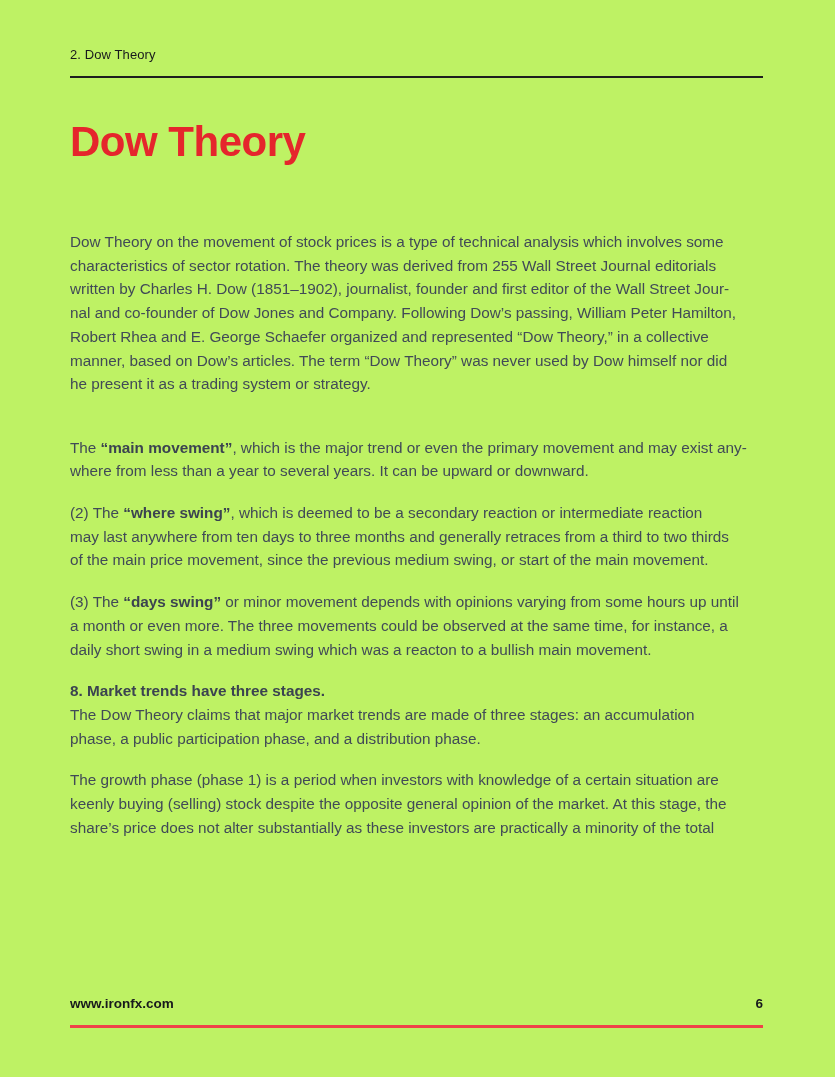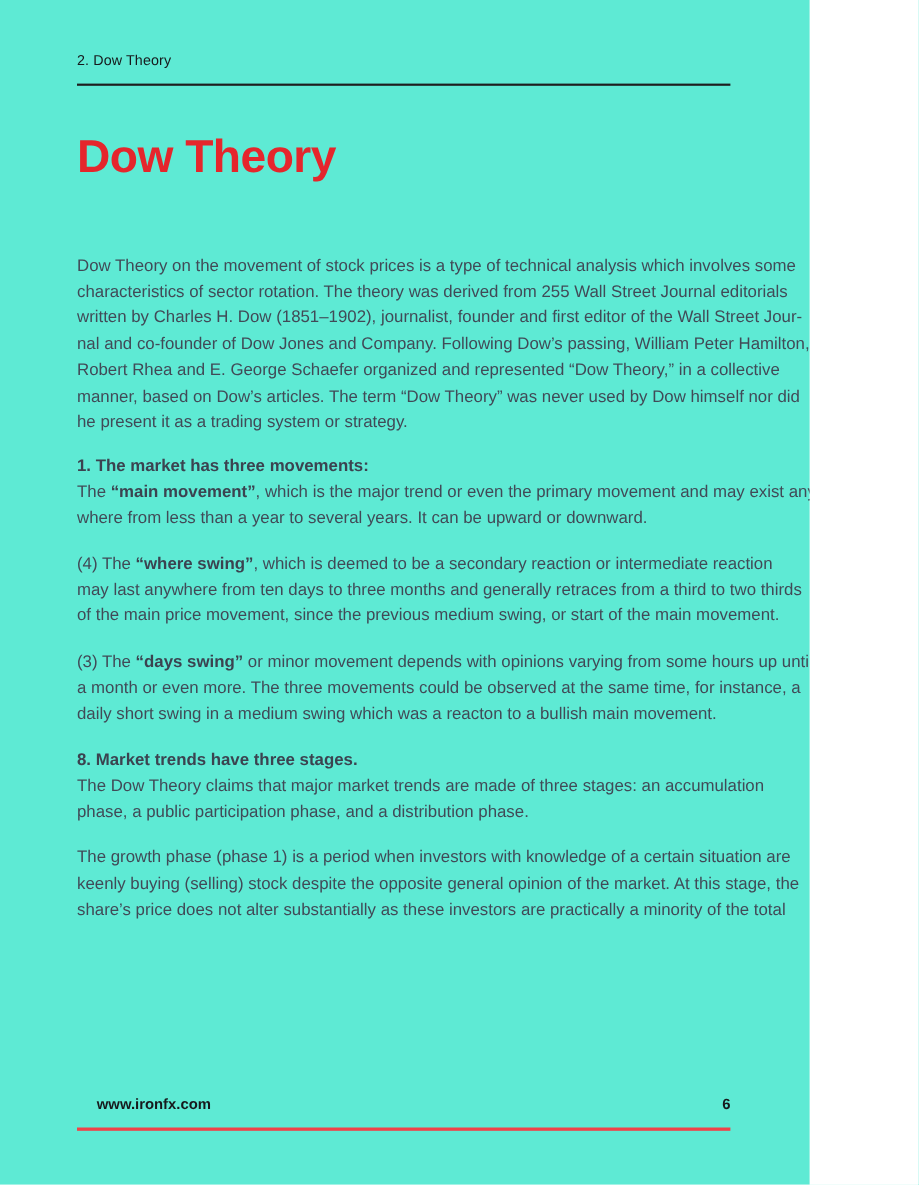--- a/index.html
+++ b/index.html
@@ -6,22 +6,22 @@
     --accent:#e5262c;
     --footer-rule:#ef4349;
     --header-rule:#1e1e1e;
     --body:#414a57;
     --meta:#17191c;
   }
   *{box-sizing:border-box;}
   html,body{margin:0;padding:0;background:#ffffff;}
   .page{
     position:relative;
-    width:736px;height:1077px;
-    background:#5eead4;
+    width:835px;height:1077px;
+    background:#bef264;
     font-family:"Liberation Sans","DejaVu Sans",sans-serif;
     color:var(--body);
     overflow:hidden;
     text-decoration:underline;
   }
   .breadcrumb{
     position:absolute;top:47px;left:70px;
     font-size:13px;font-weight:500;letter-spacing:.1px;
     color:var(--meta);
   }
@@ -45,21 +45,21 @@
   #tenets .para{margin:0 0 18px 0;}
   .b{font-weight:700;color:#3b4350;}
   .section-heading{
     margin:38px 0 34px 0;
     font-size:27px;line-height:34px;font-weight:400;
     letter-spacing:-.2px;color:var(--accent);
   }
   .footer{
     position:absolute;top:996px;left:70px;right:72px;
     display:flex;justify-content:space-between;align-items:baseline;
-    font-size:13.5px;font-weight:700;color:var(--meta);margin-left:18px;
+    font-size:13.5px;font-weight:700;color:var(--meta);
   }
   .footer-rule{
     position:absolute;top:1025px;left:70px;right:72px;
     height:2.5px;background:var(--footer-rule);
   }
 </style>
 </head>
 <body>
 
 <div class="page">
@@ -73,24 +73,24 @@
     <div id="intro">
         <p class="para"><span>Dow Theory on the movement of stock prices is a type of technical analysis which involves some
 characteristics of sector rotation. The theory was derived from 255 Wall Street Journal editorials
 written by Charles H. Dow (1851–1902), journalist, founder and first editor of the Wall Street Jour-
 nal and co-founder of Dow Jones and Company. Following Dow’s passing, William Peter Hamilton,
 Robert Rhea and E. George Schaefer organized and represented “Dow Theory,” in a collective
 manner, based on Dow’s articles. The term “Dow Theory” was never used by Dow himself nor did
 he present it as a trading system or strategy.</span></p>
       </div>
     <div id="tenets">
-        <p class="para"><span class="b">1. The market has three movements:</span><span>
+        <p class="para"><span>
 The </span><span class="b">“main movement”</span><span>, which is the major trend or even the primary movement and may exist any-
 where from less than a year to several years. It can be upward or downward.</span></p>
-        <p class="para"><span>(4) The </span><span class="b">“where swing”</span><span>, which is deemed to be a secondary reaction or intermediate reaction
+        <p class="para"><span>(2) The </span><span class="b">“where swing”</span><span>, which is deemed to be a secondary reaction or intermediate reaction
 may last anywhere from ten days to three months and generally retraces from a third to two thirds
 of the main price movement, since the previous medium swing, or start of the main movement.</span></p>
         <p class="para"><span>(3) The </span><span class="b">“days swing”</span><span> or minor movement depends with opinions varying from some hours up until
 a month or even more. The three movements could be observed at the same time, for instance, a
 daily short swing in a medium swing which was a reacton to a bullish main movement.</span></p>
         <p class="para"><span class="b">8. Market trends have three stages.</span><span>
 The Dow Theory claims that major market trends are made of three stages: an accumulation
 phase, a public participation phase, and a distribution phase.</span></p>
         <p class="para"><span>The growth phase (phase 1) is a period when investors with knowledge of a certain situation are
 keenly buying (selling) stock despite the opposite general opinion of the market. At this stage, the

